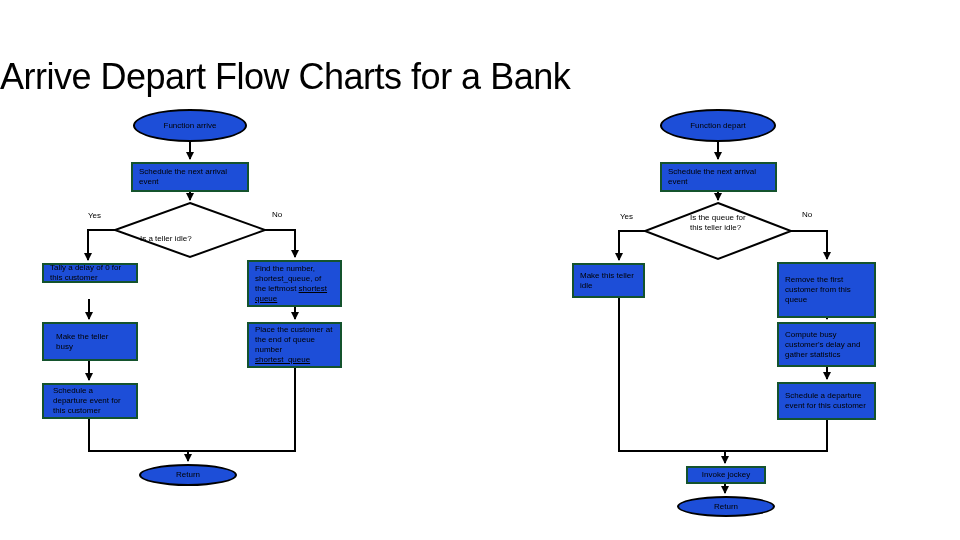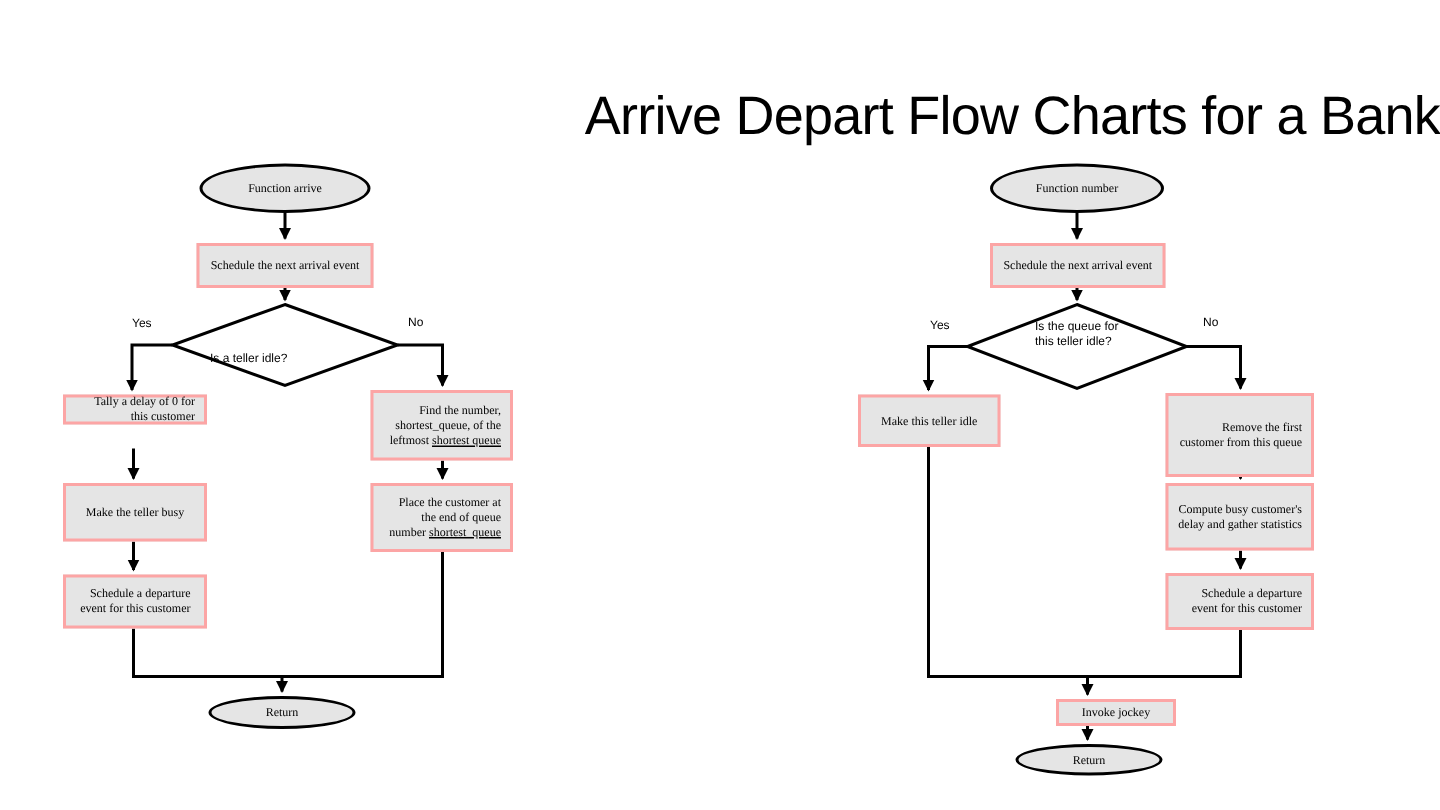--- a/index.html
+++ b/index.html
@@ -1,26 +1,26 @@
 <!DOCTYPE html>
 <html><head>
 <meta charset="utf-8">
 <style>
   html,body{margin:0;padding:0;background:#fff;}
   .slide{position:relative;width:960px;height:540px;background:#ffffff;overflow:hidden;
          font-family:"Liberation Sans",sans-serif;color:#000;}
-  .title{position:absolute;left:0;top:56px;width:960px;text-align:right;
+  .title{position:absolute;left:0;top:56px;width:960px;text-align:left;
          font-size:36px;font-weight:300;letter-spacing:-0.5px;color:#000;}
   .wires{position:absolute;left:0;top:0;}
   .wires line,.wires polyline{stroke:#000;stroke-width:2;fill:none;}
   .wires polygon{fill:#ffffff;stroke:#000;stroke-width:2;}
   .node{position:absolute;display:flex;align-items:center;justify-content:center;
-        text-align:right;font-size:8px;line-height:1.25;box-sizing:border-box;
-        background:#e5e5e5;font-family:Liberation Serif, serif;}
-  .rect{border:2px solid #fca5a5;padding:1px 6px;}
+        text-align:left;font-size:8px;line-height:1.25;box-sizing:border-box;
+        background:#1d4ed8;}
+  .rect{border:2px solid #14532d;padding:1px 6px;}
   .padw{padding:1px 12px;}
   .padm{padding:1px 9px;}
   .oval{border:2px solid #000;border-radius:50%;padding:1px 4px;}
   .dtext{position:absolute;text-align:left;font-size:8px;line-height:1.3;
          background:transparent;}
   .edge-label{position:absolute;font-size:8px;background:transparent;}
   .u{text-decoration:underline;}
 </style>
 </head>
 <body>
@@ -82,34 +82,34 @@
   <div class="node rect" style="left:247px;top:322px;width:95px;height:46px">
     <div><span>Place the customer at the end of queue number </span><span class="u">shortest_queue</span></div>
   </div>
 
   <div class="node rect" style="left:247px;top:260px;width:95px;height:47px">
     <div><span>Find the number, shortest_queue, of the leftmost </span><span class="u">shortest queue</span></div>
   </div>
 
   <div class="node oval" style="left:139px;top:464px;width:98px;height:22px">Return</div>
 
-  <div class="node oval" style="left:660px;top:109px;width:116px;height:33px">Function number</div>
+  <div class="node oval" style="left:660px;top:109px;width:116px;height:33px">Function depart</div>
 
   <div class="node rect" style="left:660px;top:162px;width:117px;height:30px">Schedule the next arrival event</div>
 
   <div class="dtext" style="left:690px;top:213px;width:56px">Is the queue for this teller idle?</div>
 
   <div class="edge-label" style="left:620px;top:212px">Yes</div>
   <div class="edge-label" style="left:802px;top:210px">No</div>
 
-  <div class="node rect" style="left:572px;top:263px;width:95px;height:35px">Make this teller idle</div>
+  <div class="node rect" style="left:572px;top:263px;width:73px;height:35px">Make this teller idle</div>
 
   <div class="node rect" style="left:777px;top:262px;width:99px;height:56px">Remove the first customer from this queue</div>
 
   <div class="node rect" style="left:777px;top:322px;width:99px;height:45px">Compute busy customer's delay and gather statistics</div>
 
   <div class="node rect" style="left:777px;top:382px;width:99px;height:38px">Schedule a departure event for this customer</div>
 
-  <div class="node rect" style="left:704px;top:466px;width:80px;height:18px">Invoke jockey</div>
+  <div class="node rect" style="left:686px;top:466px;width:80px;height:18px">Invoke jockey</div>
 
   <div class="node oval" style="left:677px;top:496px;width:98px;height:21px">Return</div>
 
 </div>
 
 </body></html>

